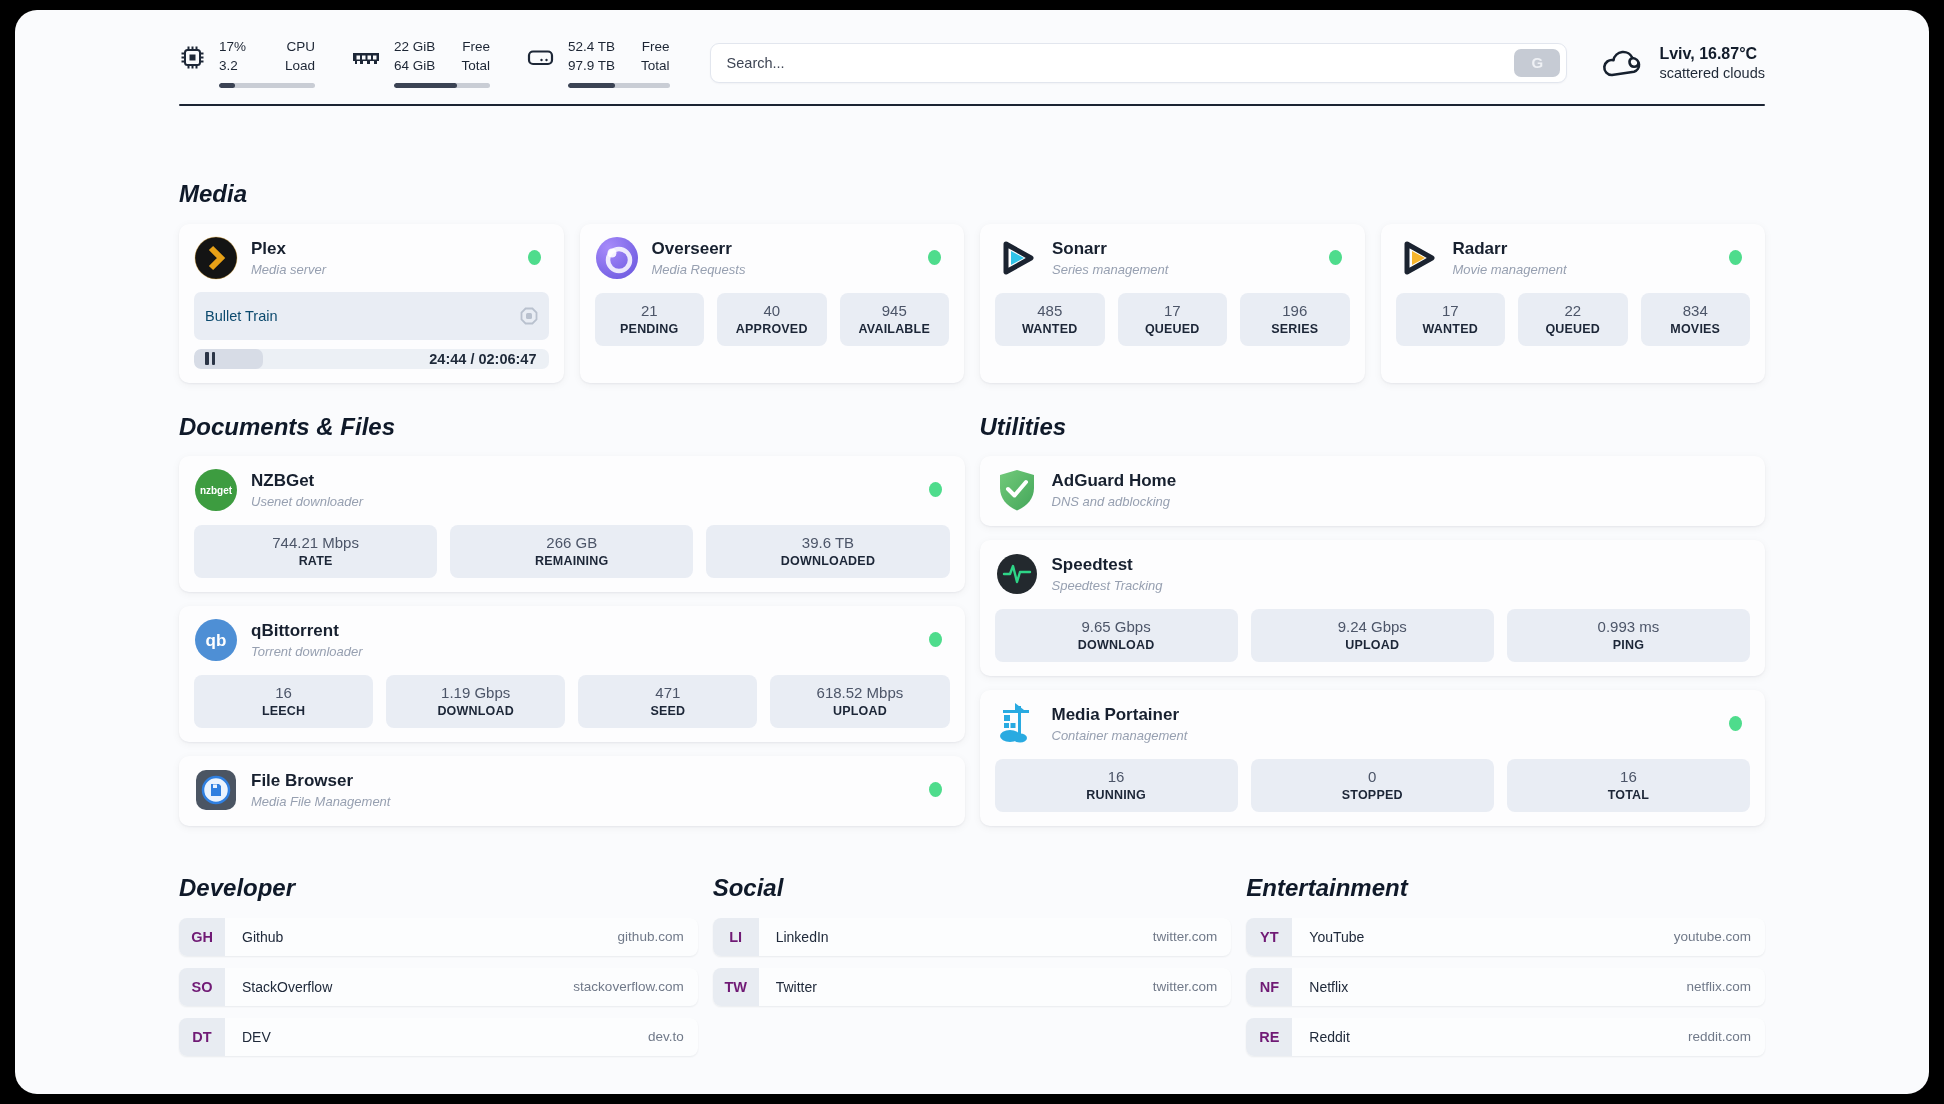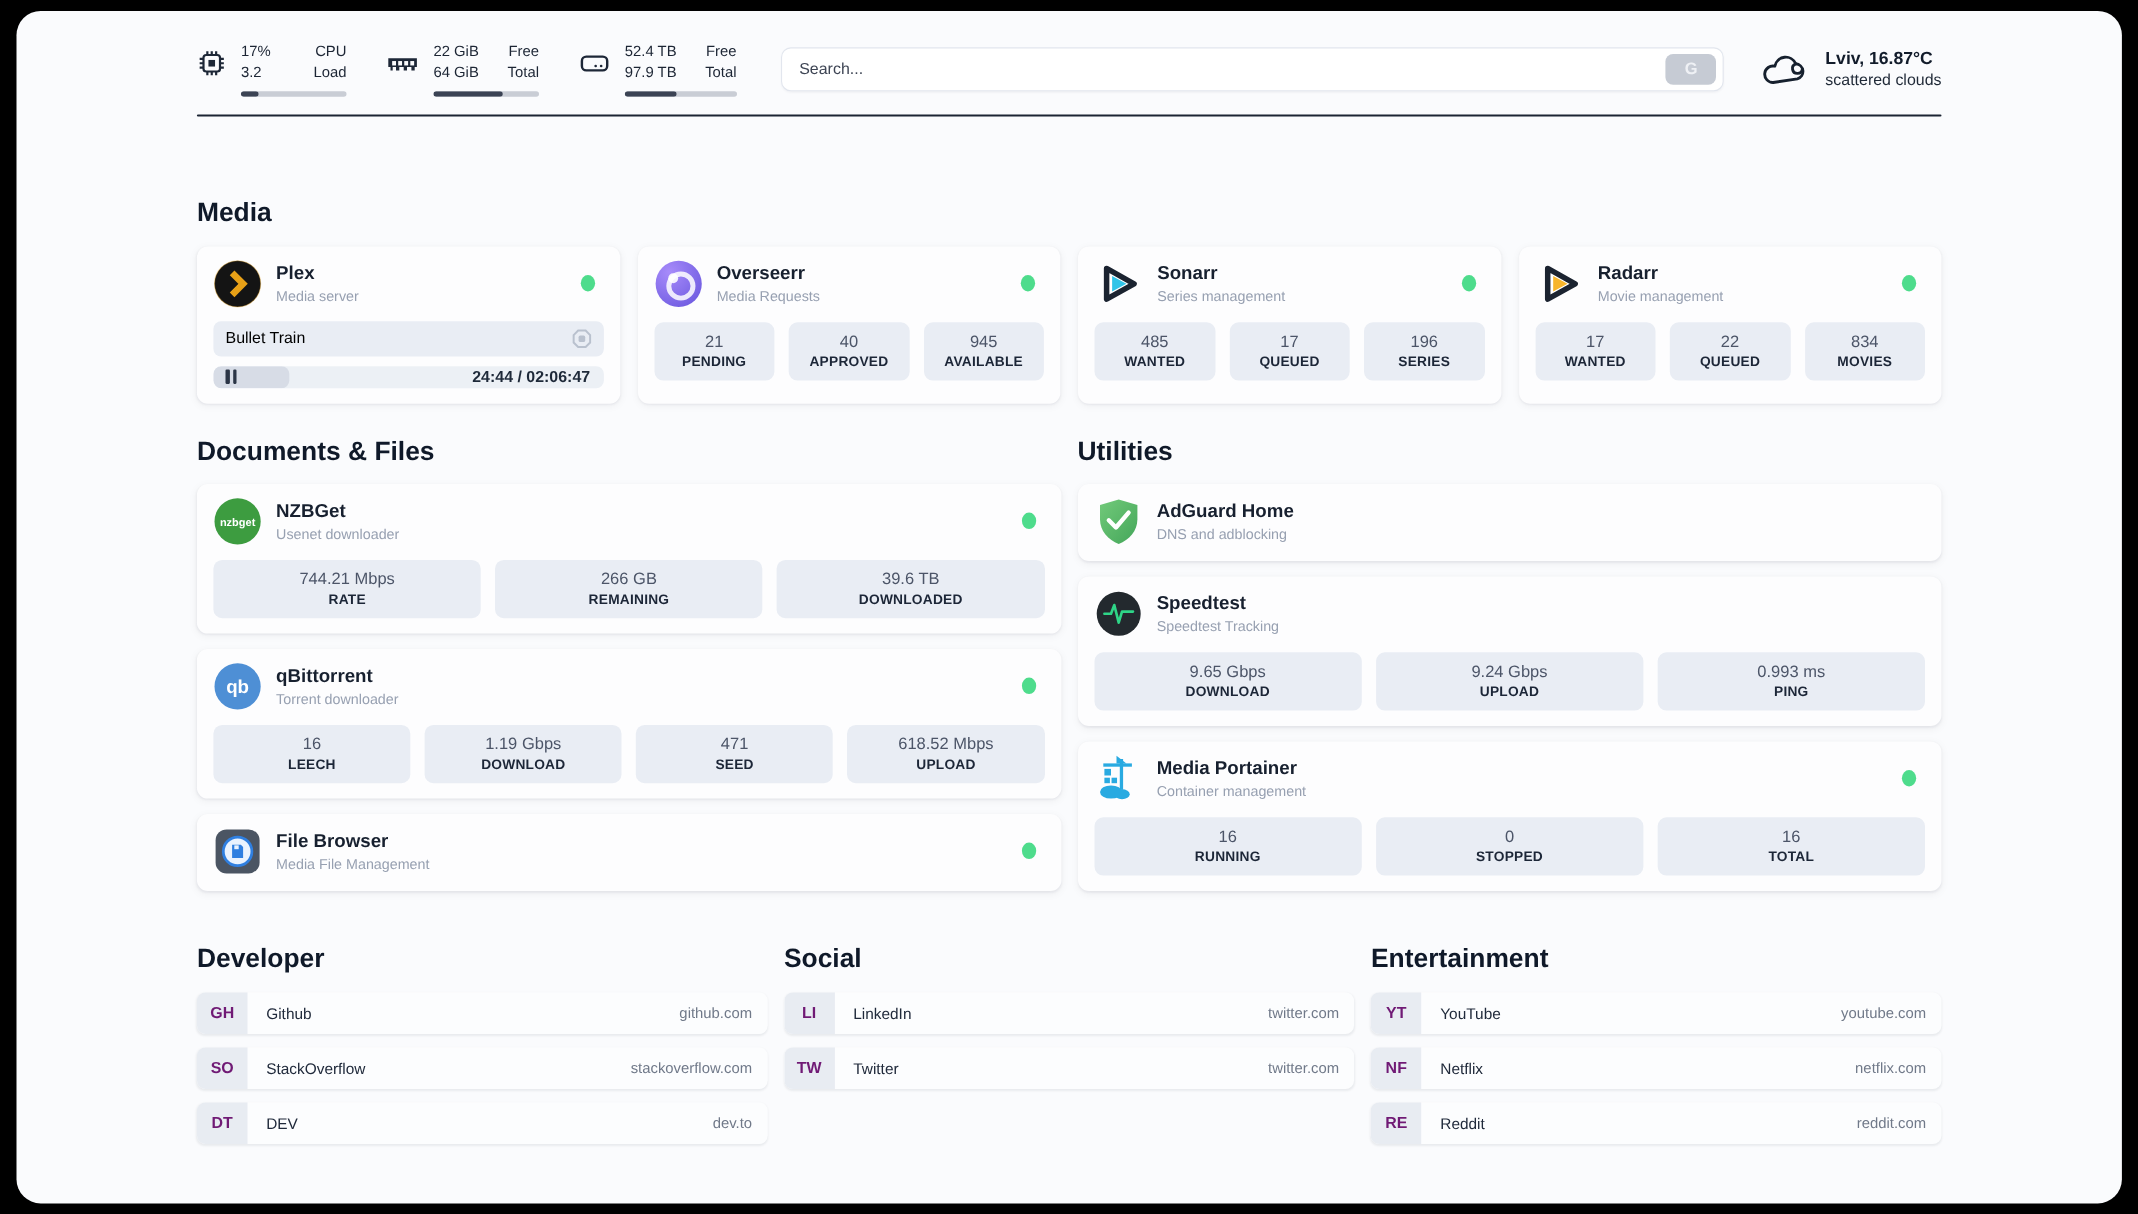--- a/index.html
+++ b/index.html
@@ -30,40 +30,40 @@
                 background:#c6cbd4; color:#eff1f5; font-weight:700; font-size:15px;
                 display:flex; align-items:center; justify-content:center; cursor:pointer; }
 
   .weather { display:flex; align-items:center; gap:14px; }
   .weather-text div:first-child { font-size:16px; font-weight:600; color:#121c2b; }
   .weather-text div:last-child  { font-size:14.5px; color:#1f2937; margin-top:2px; }
 
   .divider { margin:16px 164px 0; height:2px; background:#1b2433; border-radius:1px; }
 
   
-  .section-h { font-size:24px; font-weight:600; color:#0f1929; margin:0 0 16px; }
+  .section-h { font-size:24px; font-weight:600; color:#0f1929; margin:0 0 16px;font-style:italic; }
   .media-h { margin:74px 164px 16px; }
   .media-grid { display:grid; grid-template-columns:repeat(4,1fr); gap:16px; margin:0 164px; }
 
   .card { background:#fdfdfe; border-radius:10px; padding:12px 15px 14px;
           box-shadow:0 1px 2px rgba(15,23,42,.05), 0 2px 8px rgba(15,23,42,.05); }
   .app-head { display:flex; align-items:center; gap:13px; }
   .app-icon { width:44px; height:44px; flex:none; display:flex; align-items:center; justify-content:center; }
   .app-title { font-size:17px; font-weight:600; color:#17202f; }
-  .app-sub { font-size:13px; color:#97a0b1; margin-top:3px; }
+  .app-sub { font-size:13px; color:#97a0b1; margin-top:3px;font-style:italic; }
   .status-dot { margin-left:auto; margin-right:8px; width:13px; height:15px;
                 border-radius:50%; background:#4edc8c; flex:none; }
   .stat-row { display:flex; gap:13px; margin-top:13px; }
   .stat-box { flex:1; background:#e9edf4; border-radius:8px; padding:9px 4px 10px; text-align:center; }
   .stat-val { font-size:15px; color:#4c5568; }
   .stat-lbl { font-size:12.5px; font-weight:700; color:#1c2637; margin-top:3px; letter-spacing:.2px; }
 
   
-  .plex-media { margin-top:12px; background:#e9edf4; border-radius:7px; height:32px;
-                display:flex; align-items:center; padding:0 11px; font-size:14.5px; color:#000000; }
+  .plex-media { margin-top:12px; background:#e9edf4; border-radius:7px; height:48px;
+                display:flex; align-items:center; padding:0 11px; font-size:14.5px; color:#0c4a6e; }
   .plex-media svg { margin-left:auto; }
   .plex-progress { margin-top:9px; background:#ecf0f5; border-radius:7px; height:20px;
                    position:relative; display:flex; align-items:center; overflow:hidden; }
   .plex-fill { position:absolute; left:0; top:0; bottom:0; background:#d7dce6; border-radius:7px; }
   .pause { position:relative; margin-left:11px; display:flex; gap:3px; border:none;
            background:transparent; cursor:pointer; padding:0; }
   .pause i { display:block; width:3.5px; height:13px; background:#2b3546; border-radius:1px; }
   .plex-time { position:relative; margin-left:auto; margin-right:12px; font-size:14.5px;
                font-weight:600; color:#1e2939; }
 

